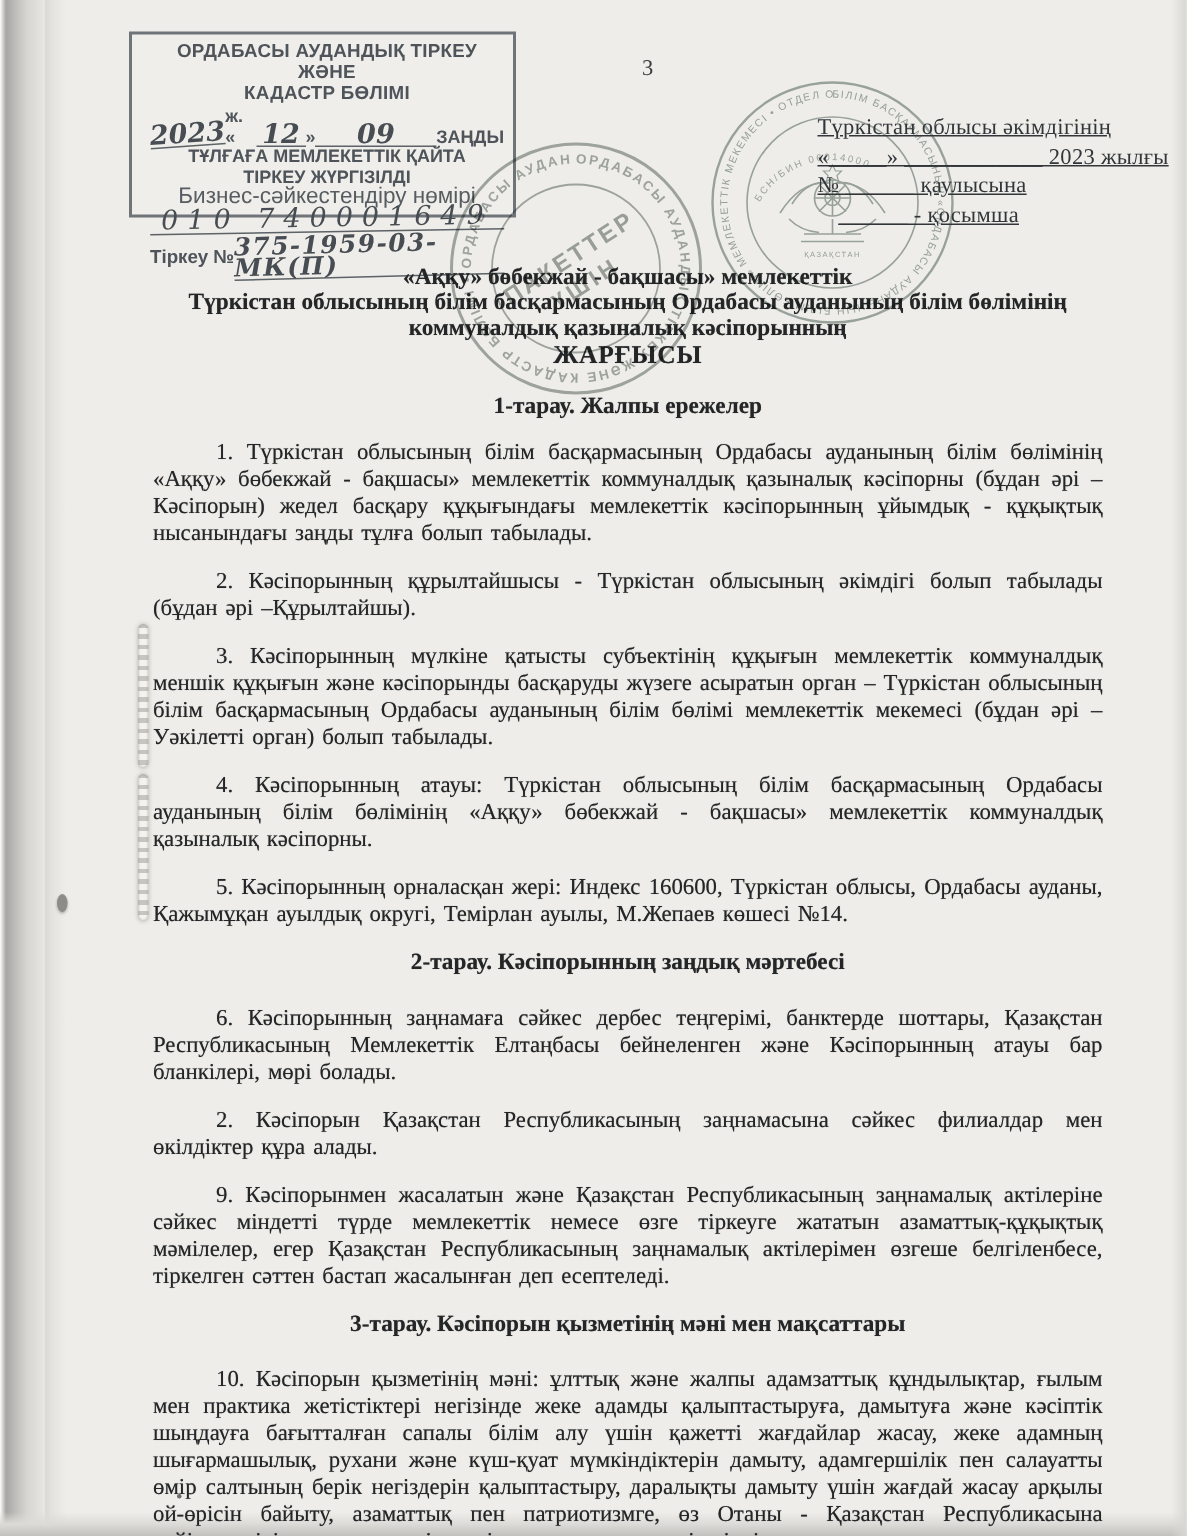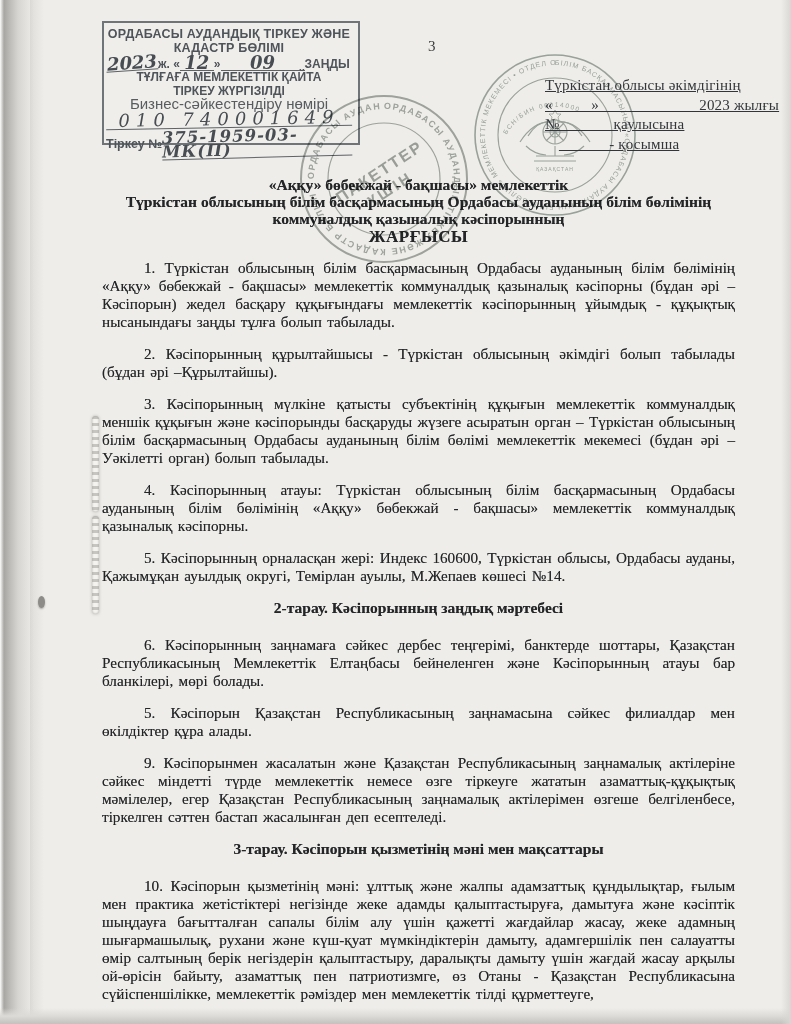--- a/index.html
+++ b/index.html
@@ -28,24 +28,24 @@
     background:repeating-linear-gradient(to bottom,#c6c5c0 0 3px,#f4f3ef 3px 7px);
     box-shadow:0 0 3px rgba(120,120,116,.5), inset 0 0 2px #9d9c98;}
   .stitch.s1{top:416px;height:96px;}
   .stitch.s2{top:516px;height:98px;}
   .staple-dot{position:absolute;left:38px;top:596px;width:7px;height:12px;border-radius:50%;
     background:#8d8c89;box-shadow:0 1px 2px rgba(0,0,0,.3);}
   .stray-dot{position:absolute;left:118px;top:996px;width:3px;height:3px;border-radius:50%;background:#6b6b68;}
 
   
   .reg-stamp{
-    position:absolute;left:102px;top:21px;width:258px;height:124px;
+    position:absolute;left:86px;top:21px;width:258px;height:124px;
     border:2px solid #6e7478;color:#4e545a;
     font-family:"Liberation Sans", sans-serif;
-    padding:4px 6px 2px 2px;box-sizing:border-box;
+    padding:4px 6px 2px 12px;box-sizing:border-box;
     background:rgba(244,243,239,.25);
     filter:blur(.2px);
   }
   .reg-stamp .st-title{font-weight:bold;font-size:12.5px;text-align:center;line-height:14px;letter-spacing:.2px;}
   .st-row{display:flex;align-items:flex-end;font-weight:bold;font-size:12px;margin-top:1px;}
   .hw{font-family:"DejaVu Serif", serif;font-style:italic;color:#474d52;}
   .u{border-bottom:1.4px solid #5c6266;display:inline-block;text-align:center;}
   .st-date .hw{font-size:18px;line-height:14px;}
   .st-date .y{width:52px;transform:rotate(-4deg);}
   .st-date .d{width:34px;}
@@ -175,31 +175,32 @@
 
   <div class="doc-body">
     <div class="doc-title">
       <div>«Аққу» бөбекжай - бақшасы» мемлекеттік</div>
       <div>Түркістан облысының білім басқармасының Ордабасы ауданының білім бөлімінің</div>
       <div>коммуналдық қазыналық кәсіпорынның</div>
       <div class="title-main">ЖАРҒЫСЫ</div>
     </div>
 
     <div class="chapter chapter-1">
+      <div class="chap-heading">1-тарау. Жалпы ережелер</div>
       <p class="para">1. Түркістан облысының білім басқармасының Ордабасы ауданының білім бөлімінің «Аққу» бөбекжай - бақшасы» мемлекеттік коммуналдық қазыналық кәсіпорны (бұдан әрі – Кәсіпорын) жедел басқару құқығындағы мемлекеттік кәсіпорынның ұйымдық - құқықтық нысанындағы заңды тұлға болып табылады.</p>
       <p class="para">2. Кәсіпорынның құрылтайшысы - Түркістан облысының әкімдігі болып табылады (бұдан әрі –Құрылтайшы).</p>
       <p class="para">3. Кәсіпорынның мүлкіне қатысты субъектінің құқығын мемлекеттік коммуналдық меншік құқығын және кәсіпорынды басқаруды жүзеге асыратын орган – Түркістан облысының білім басқармасының Ордабасы ауданының білім бөлімі мемлекеттік мекемесі (бұдан әрі – Уәкілетті орган) болып табылады.</p>
       <p class="para">4. Кәсіпорынның атауы: Түркістан облысының білім басқармасының Ордабасы ауданының білім бөлімінің «Аққу» бөбекжай - бақшасы» мемлекеттік коммуналдық қазыналық кәсіпорны.</p>
       <p class="para">5. Кәсіпорынның орналасқан жері: Индекс 160600, Түркістан облысы, Ордабасы ауданы, Қажымұқан ауылдық округі, Темірлан ауылы, М.Жепаев көшесі №14.</p>
     </div>
 
     <div class="chapter chapter-2">
       <div class="chap-heading">2-тарау. Кәсіпорынның заңдық мәртебесі</div>
       <p class="para">6. Кәсіпорынның заңнамаға сәйкес дербес теңгерімі, банктерде шоттары, Қазақстан Республикасының Мемлекеттік Елтаңбасы бейнеленген және Кәсіпорынның атауы бар бланкілері, мөрі болады.</p>
-      <p class="para">5. Кәсіпорын Қазақстан Республикасының заңнамасына сәйкес филиалдар мен өкілдіктер құра алады.</p>
+      <p class="para">2. Кәсіпорын Қазақстан Республикасының заңнамасына сәйкес филиалдар мен өкілдіктер құра алады.</p>
       <p class="para">9. Кәсіпорынмен жасалатын және Қазақстан Республикасының заңнамалық актілеріне сәйкес міндетті түрде мемлекеттік немесе өзге тіркеуге жататын азаматтық-құқықтық мәмілелер, егер Қазақстан Республикасының заңнамалық актілерімен өзгеше белгіленбесе, тіркелген сәттен бастап жасалынған деп есептеледі.</p>
     </div>
 
     <div class="chapter chapter-3">
       <div class="chap-heading">3-тарау. Кәсіпорын қызметінің мәні мен мақсаттары</div>
       <p class="para">10. Кәсіпорын қызметінің мәні:  ұлттық және жалпы адамзаттық құндылықтар, ғылым мен практика жетістіктері негізінде жеке адамды қалыптастыруға, дамытуға және кәсіптік шыңдауға бағытталған сапалы білім алу үшін қажетті жағдайлар жасау, жеке адамның шығармашылық, рухани және күш-қуат мүмкіндіктерін дамыту, адамгершілік пен салауатты өмір салтының берік негіздерін қалыптастыру, даралықты дамыту үшін жағдай жасау арқылы ой-өрісін байыту, азаматтық пен патриотизмге, өз Отаны - Қазақстан Республикасына сүйіспеншілікке, мемлекеттік рәміздер мен мемлекеттік тілді құрметтеуге,</p>
     </div>
   </div>
 
 </div>

